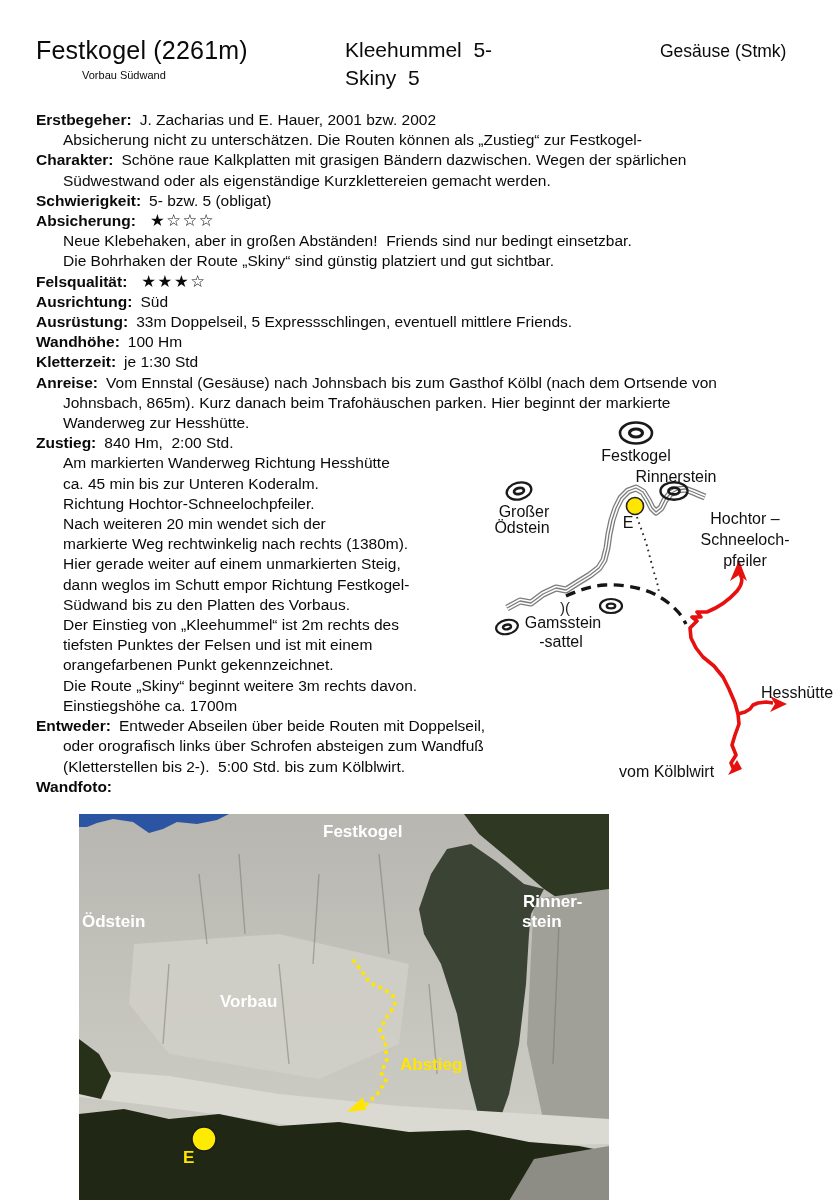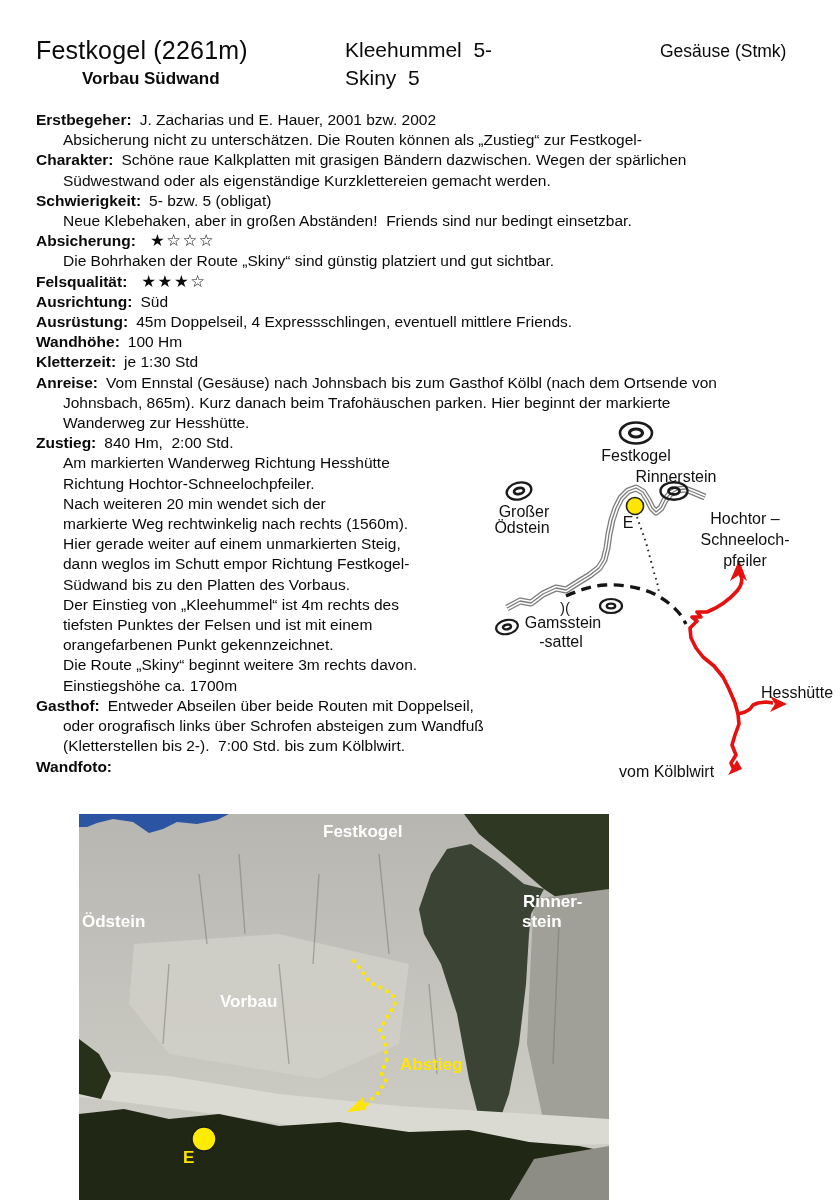--- a/index.html
+++ b/index.html
@@ -1,20 +1,20 @@
 <!DOCTYPE html>
 <html><head>
 <meta charset="utf-8">
 <style>
   html,body{margin:0;padding:0;background:#fff;}
   .page{position:relative;width:840px;height:1200px;background:#ffffff;overflow:hidden;
         font-family:"Liberation Sans",sans-serif;color:#0a0a0a;margin-top:14px;}
   
   .title{position:absolute;left:36px;top:22px;font-size:25px;letter-spacing:.2px;white-space:pre;}
-  .subtitle{position:absolute;left:82px;top:55px;font-size:17px;white-space:pre;font-weight:bold;}
+  .subtitle{position:absolute;left:82px;top:55px;font-size:11px;white-space:pre;}
   .route1{position:absolute;left:345px;top:24px;font-size:21px;white-space:pre;}
   .route2{position:absolute;left:345px;top:52px;font-size:21px;white-space:pre;}
   .region{position:absolute;left:660px;top:27px;font-size:17.5px;white-space:pre;}
   
   .bodytext{position:absolute;left:36px;top:96px;width:786px;font-size:15.5px;line-height:20.2px;}
   .ln{white-space:pre-wrap;}
   .ln .lbl{font-weight:bold;text-align:center;}
   .ln .lbl:not(:empty){margin-right:8px;}
   .ln.ind{padding-left:27px;}
   .stars{font-family:"DejaVu Sans",sans-serif;font-size:16.5px;letter-spacing:1.5px;}
@@ -37,47 +37,48 @@
   <div class="route1">Kleehummel  5-</div>
   <div class="route2">Skiny  5</div>
   <div class="region">Gesäuse (Stmk)</div>
 
   <div class="bodytext">
     <div class="ln"><b class="lbl">Erstbegeher:</b><span>J. Zacharias und E. Hauer, 2001 bzw. 2002</span></div>
     <div class="ln ind"><b class="lbl"></b><span>Absicherung nicht zu unterschätzen. Die Routen können als „Zustieg“ zur Festkogel-</span></div>
     <div class="ln"><b class="lbl">Charakter:</b><span>Schöne raue Kalkplatten mit grasigen Bändern dazwischen. Wegen der spärlichen</span></div>
     <div class="ln ind"><b class="lbl"></b><span>Südwestwand oder als eigenständige Kurzklettereien gemacht werden.</span></div>
     <div class="ln"><b class="lbl">Schwierigkeit:</b><span>5- bzw. 5 (obligat)</span></div>
+    <div class="ln"><b class="lbl">Absicherung:</b><span></span><span class="stars">★☆☆☆</span></div>
     <div class="ln ind"><b class="lbl"></b><span>Neue Klebehaken, aber in großen Abständen!  Friends sind nur bedingt einsetzbar.</span></div>
-    <div class="ln"><b class="lbl">Absicherung:</b><span></span><span class="stars">★☆☆☆</span></div>
     <div class="ln ind"><b class="lbl"></b><span>Die Bohrhaken der Route „Skiny“ sind günstig platziert und gut sichtbar.</span></div>
     <div class="ln"><b class="lbl">Felsqualität:</b><span></span><span class="stars">★★★☆</span></div>
     <div class="ln"><b class="lbl">Ausrichtung:</b><span>Süd</span></div>
-    <div class="ln"><b class="lbl">Ausrüstung:</b><span>45m Doppelseil, 4 Expressschlingen, eventuell mittlere Friends.</span></div>
+    <div class="ln"><b class="lbl">Ausrüstung:</b><span>33m Doppelseil, 5 Expressschlingen, eventuell mittlere Friends.</span></div>
     <div class="ln"><b class="lbl">Wandhöhe:</b><span>100 Hm</span></div>
     <div class="ln"><b class="lbl">Kletterzeit:</b><span>je 1:30 Std</span></div>
     <div class="ln"><b class="lbl">Anreise:</b><span>Vom Ennstal (Gesäuse) nach Johnsbach bis zum Gasthof Kölbl (nach dem Ortsende von</span></div>
     <div class="ln ind"><b class="lbl"></b><span>Johnsbach, 865m). Kurz danach beim Trafohäuschen parken. Hier beginnt der markierte</span></div>
     <div class="ln ind"><b class="lbl"></b><span>Wanderweg zur Hesshütte.</span></div>
     <div class="ln"><b class="lbl">Zustieg:</b><span>840 Hm,  2:00 Std.</span></div>
     <div class="ln ind"><b class="lbl"></b><span>Am markierten Wanderweg Richtung Hesshütte</span></div>
+    <div class="ln ind"><b class="lbl"></b><span>ca. 45 min bis zur Unteren Koderalm.</span></div>
     <div class="ln ind"><b class="lbl"></b><span>Richtung Hochtor-Schneelochpfeiler.</span></div>
     <div class="ln ind"><b class="lbl"></b><span>Nach weiteren 20 min wendet sich der</span></div>
-    <div class="ln ind"><b class="lbl"></b><span>markierte Weg rechtwinkelig nach rechts (1560m).</span></div>
+    <div class="ln ind"><b class="lbl"></b><span>markierte Weg rechtwinkelig nach rechts (1380m).</span></div>
     <div class="ln ind"><b class="lbl"></b><span>Hier gerade weiter auf einem unmarkierten Steig,</span></div>
     <div class="ln ind"><b class="lbl"></b><span>dann weglos im Schutt empor Richtung Festkogel-</span></div>
     <div class="ln ind"><b class="lbl"></b><span>Südwand bis zu den Platten des Vorbaus.</span></div>
-    <div class="ln ind"><b class="lbl"></b><span>Der Einstieg von „Kleehummel“ ist 4m rechts des</span></div>
+    <div class="ln ind"><b class="lbl"></b><span>Der Einstieg von „Kleehummel“ ist 2m rechts des</span></div>
     <div class="ln ind"><b class="lbl"></b><span>tiefsten Punktes der Felsen und ist mit einem</span></div>
     <div class="ln ind"><b class="lbl"></b><span>orangefarbenen Punkt gekennzeichnet.</span></div>
     <div class="ln ind"><b class="lbl"></b><span>Die Route „Skiny“ beginnt weitere 3m rechts davon.</span></div>
     <div class="ln ind"><b class="lbl"></b><span>Einstiegshöhe ca. 1700m</span></div>
-    <div class="ln"><b class="lbl">Gasthof:</b><span>Entweder Abseilen über beide Routen mit Doppelseil,</span></div>
+    <div class="ln"><b class="lbl">Entweder:</b><span>Entweder Abseilen über beide Routen mit Doppelseil,</span></div>
     <div class="ln ind"><b class="lbl"></b><span>oder orografisch links über Schrofen absteigen zum Wandfuß</span></div>
-    <div class="ln ind"><b class="lbl"></b><span>(Kletterstellen bis 2-).  7:00 Std. bis zum Kölblwirt.</span></div>
+    <div class="ln ind"><b class="lbl"></b><span>(Kletterstellen bis 2-).  5:00 Std. bis zum Kölblwirt.</span></div>
     <div class="ln"><b class="lbl">Wandfoto:</b><span></span></div>
   </div>
 
   <div class="mapwrap">
     <svg width="350" height="372" viewBox="0 0 350 372">
 
       <g>
         <path d="M20,192 L33,185 L44,187 L56,178 L69,172 L79,174 L90,167 L103,159 L112,152 L117,144 L120,132 L122,118 L125,104 L129,92 L134,82 L141,75 L149,72 L156,76 L161,84 L165,92 L169,96 L174,92 L178,84 L183,78 L190,74 L198,73 L206,76 L213,79 L218,81" fill="none" stroke="#7c7c7c" stroke-width="7" stroke-linejoin="round"></path>
         <path d="M20,192 L33,185 L44,187 L56,178 L69,172 L79,174 L90,167 L103,159 L112,152 L117,144 L120,132 L122,118 L125,104 L129,92 L134,82 L141,75 L149,72 L156,76 L161,84 L165,92 L169,96 L174,92 L178,84 L183,78 L190,74 L198,73 L206,76 L213,79 L218,81" fill="none" stroke="#ffffff" stroke-width="4.4" stroke-linejoin="round"></path>
         <path d="M20,192 L33,185 L44,187 L56,178 L69,172 L79,174 L90,167 L103,159 L112,152 L117,144 L120,132 L122,118 L125,104 L129,92 L134,82 L141,75 L149,72 L156,76 L161,84 L165,92 L169,96 L174,92 L178,84 L183,78 L190,74 L198,73 L206,76 L213,79 L218,81" fill="none" stroke="#7c7c7c" stroke-width="1.3" stroke-linejoin="round"></path>

